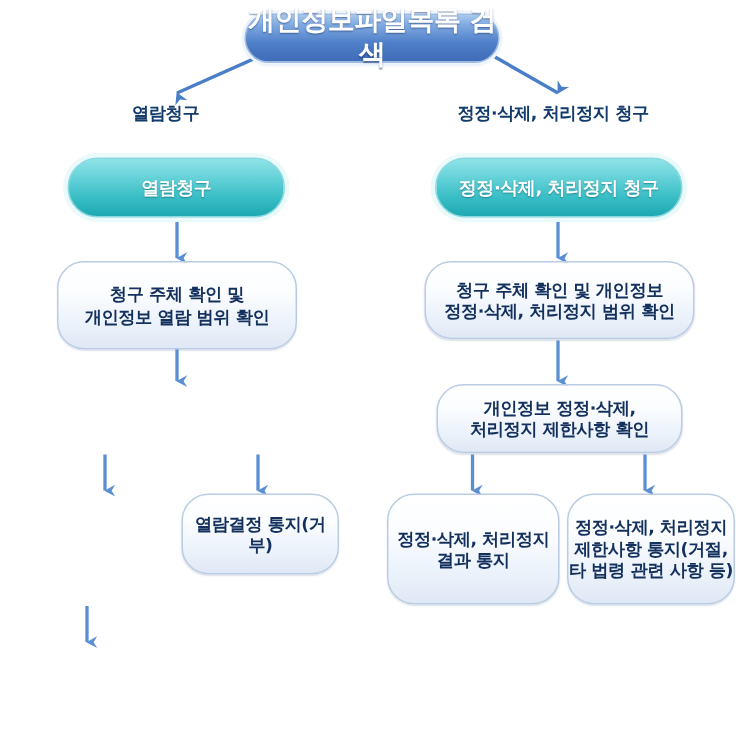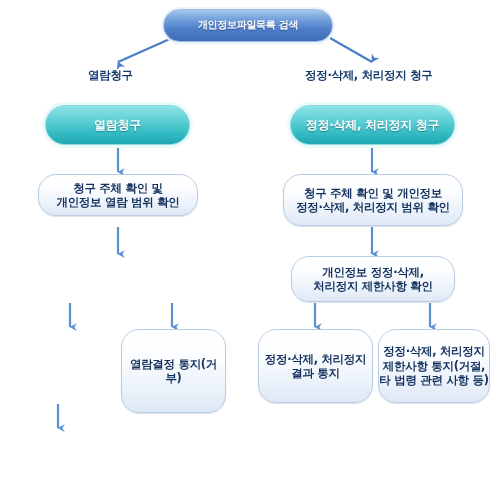--- a/index.html
+++ b/index.html
@@ -34,21 +34,21 @@
     border-radius: 22px;
     background: linear-gradient(to bottom,
         #a9c8ec 0%,
         #7fa9e0 22%,
         #4f7fc9 60%,
         #3f6cb8 100%);
     border: 1px solid #9cbbe3;
     box-shadow: 0 0 0 2px #eef4fc, 0 1px 2px rgba(40,70,120,0.35);
     color: #ffffff;
     font-weight: bold;
-    font-size: 10px;
+    font-size: 18px;
     text-shadow: 0 1px 1px rgba(20,50,100,0.55);
   }
 
   
   .node-teal {
     border-radius: 20px;
     background: linear-gradient(to bottom,
         #8fe3e8 0%,
         #6fd6dc 25%,
         #36bcc4 70%,
@@ -128,26 +128,26 @@
   </svg>
 
   <div class="node node-root" style="left:163px; top:9px; width:170px; height:33px;">개인정보파일목록 검색</div>
 
   <div class="branch-label" style="left:88px; top:68px;">열람청구</div>
 
   <div class="branch-label" style="left:305px; top:68px;">정정·삭제, 처리정지 청구</div>
 
   <div class="node node-teal" style="left:45px; top:105px; width:145px; height:40px;">열람청구</div>
 
-  <div class="node node-box" style="left:38px; top:174px; width:160px; height:42px;">청구 주체 확인 및
+  <div class="node node-box" style="left:38px; top:174px; width:160px; height:59px;">청구 주체 확인 및
 개인정보 열람 범위 확인</div>
 
 
 
-  <div class="node node-box" style="left:121px; top:329px; width:105px; height:84px;">열람결정 통지(거부)</div>
+  <div class="node node-box" style="left:121px; top:329px; width:105px; height:54px;">열람결정 통지(거부)</div>
 
 
   <div class="node node-teal" style="left:290px; top:105px; width:165px; height:40px;">정정·삭제, 처리정지 청구</div>
 
   <div class="node node-box" style="left:291px; top:256px; width:164px; height:46px;">개인정보 정정·삭제,
 처리정지 제한사항 확인</div>
 
   <div class="node node-box" style="left:283px; top:174px; width:180px; height:52px;">청구 주체 확인 및 개인정보
 정정·삭제, 처리정지 범위 확인</div>
 

